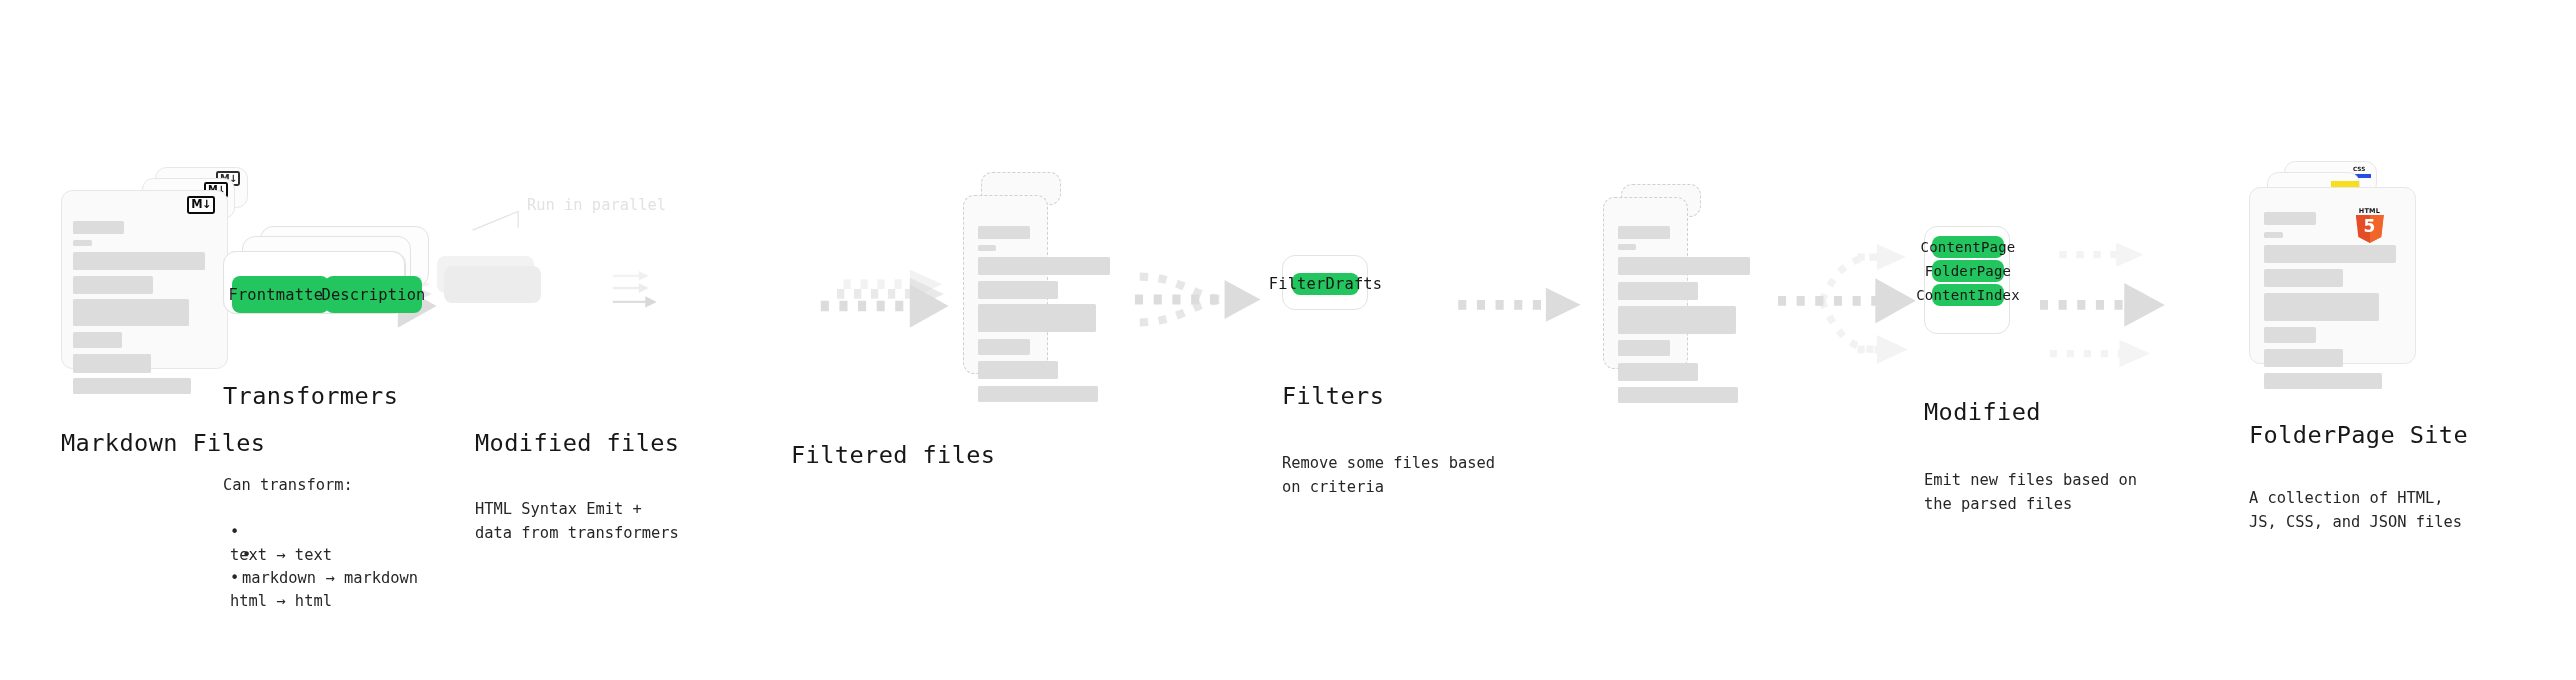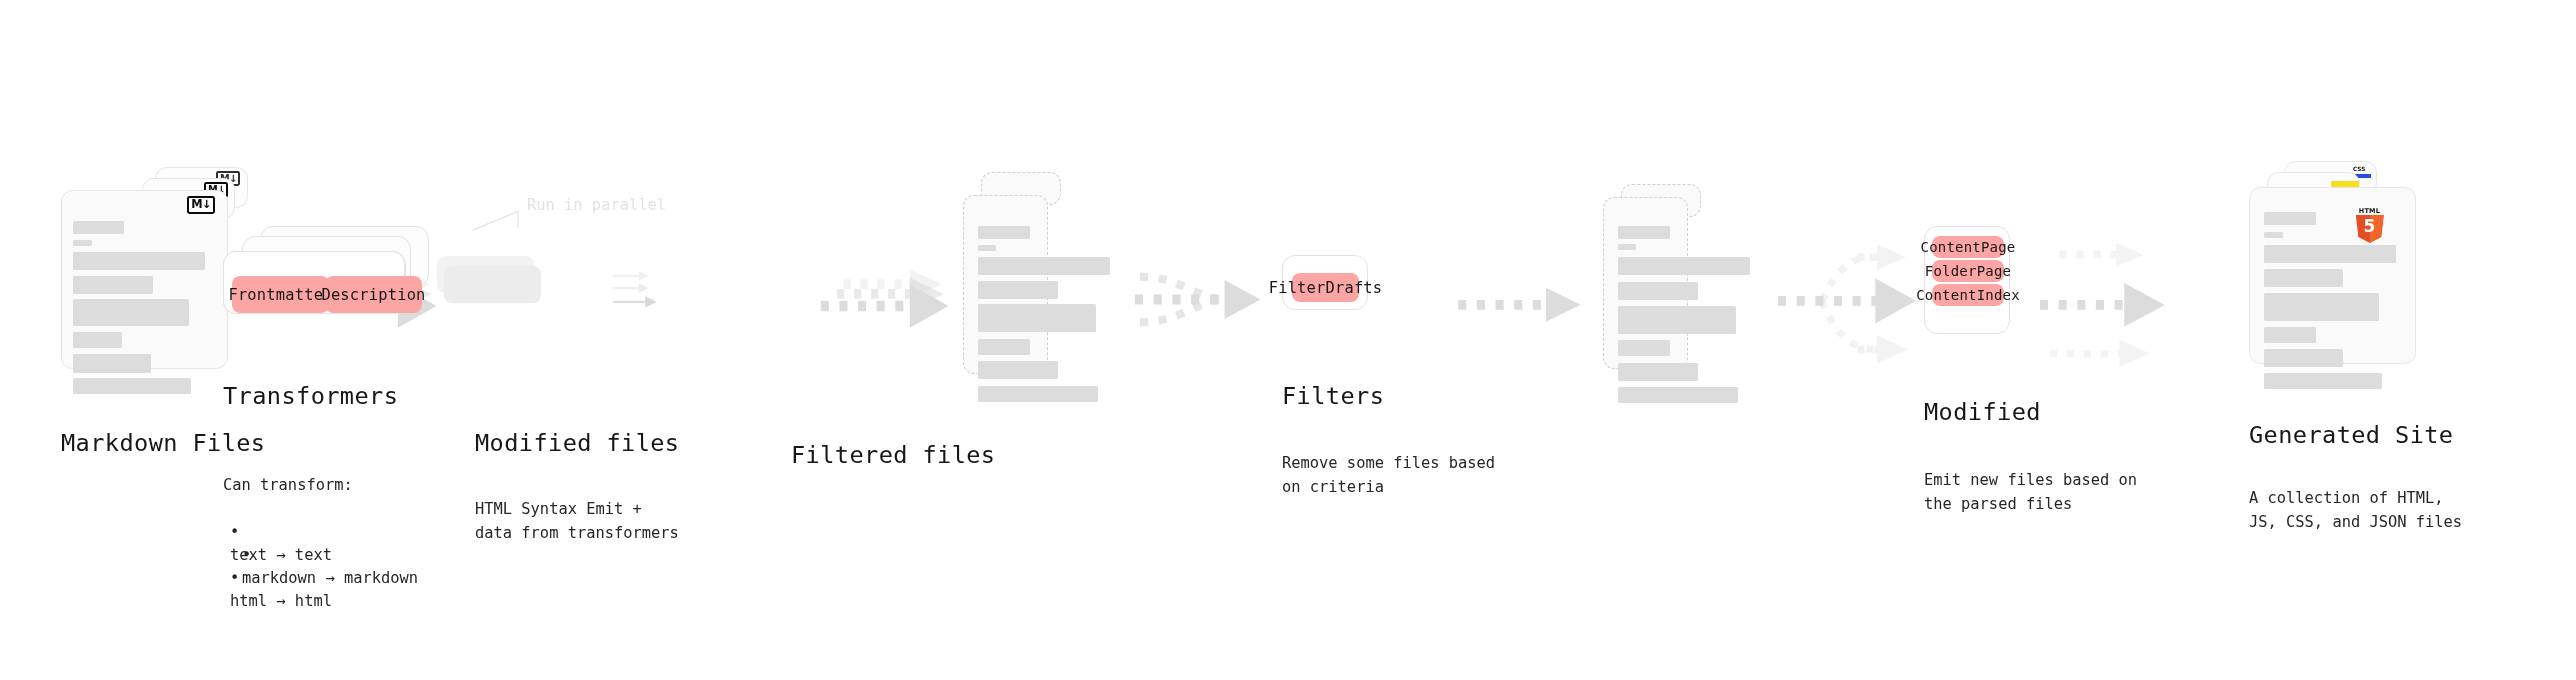--- a/index.html
+++ b/index.html
@@ -66,21 +66,21 @@
     font-size:5.7px;font-weight:700;color:#111;
   }
 
   
   .group{
     position:absolute;border:1.3px solid #e3e3e3;border-radius:13px;background:#ffffff;
     box-sizing:border-box;
   }
   .group.ghost{background:#fdfdfd;}
   .chip{
-    position:absolute;background:#fca5a5;border-radius:8.1px;box-sizing:border-box;
+    position:absolute;background:#22c55e;border-radius:8.1px;box-sizing:border-box;
     display:flex;align-items:center;justify-content:center;
     font-size:15.4px;color:#171717;white-space:nowrap;letter-spacing:0.2px;
   }
   .chip.ghost{background:#ececec;}
   .chip.ghost2{background:#f2f2f2;}
 
   .runlabel{
     position:absolute;font-size:15.4px;color:#e2e2e2;white-space:nowrap;
   }
 
@@ -215,21 +215,21 @@
 data from transformers</div>
 
   <svg class="arrowsvg" style="left:1130px;top:262px;width:163px;height:106px;" viewBox="0 0 200 130">
     <path d="M12 18 C 60 18, 78 42, 112 46" fill="none" stroke="#e6e6e6" stroke-width="10" stroke-dasharray="10 13"></path>
     <path d="M12 74 C 60 74, 78 50, 112 46" fill="none" stroke="#e6e6e6" stroke-width="10" stroke-dasharray="10 13"></path>
     <line x1="6" y1="46" x2="122" y2="46" stroke="#dcdcdc" stroke-width="12" stroke-dasharray="10 13"></line>
     <polygon points="116,22 160,46 116,70" fill="#dcdcdc"></polygon>
   </svg>
 
   <div class="group" style="left:1282px;top:255px;width:86px;height:55px;"></div>
-  <div class="chip" style="left:1292px;top:273px;width:67px;height:29px;">FilterDrafts</div>
+  <div class="chip" style="left:1292px;top:273px;width:67px;height:22px;">FilterDrafts</div>
   <div class="abs stage-title" style="left:1282px;top:382px;">Filters</div>
   <div class="abs stage-desc" style="left:1282px;top:422px;">Remove some files based
 on criteria</div>
 
   <svg class="arrowsvg" style="left:1455px;top:286px;width:146px;height:57px;" viewBox="0 0 180 70">
     <line x1="4" y1="23" x2="118" y2="23" stroke="#dcdcdc" stroke-width="12" stroke-dasharray="10 13"></line>
     <polygon points="112,2 155,23 112,44" fill="#dcdcdc"></polygon>
   </svg>
 
   <div class="stack" style="left:1603px;top:184px;">
@@ -306,18 +306,18 @@
     </div>
     <div class="line" style="left:13px;top:51px;width:52px;height:13px;"></div>
     <div class="line" style="left:13px;top:71px;width:18.7px;height:5.7px;"></div>
     <div class="line" style="left:13px;top:84px;width:132px;height:18px;"></div>
     <div class="line" style="left:13px;top:108px;width:79px;height:18px;"></div>
     <div class="line" style="left:13px;top:132px;width:115px;height:28px;"></div>
     <div class="line" style="left:13px;top:166px;width:52px;height:16.3px;"></div>
     <div class="line" style="left:13px;top:188px;width:79px;height:18px;"></div>
     <div class="line" style="left:13px;top:212px;width:118px;height:16.3px;"></div>
   </div>
-  <div class="abs stage-title" style="left:2249px;top:421px;">Generated Site</div>
+  <div class="abs stage-title" style="left:2249px;top:421px;">FolderPage Site</div>
   <div class="abs stage-desc" style="left:2249px;top:457px;">A collection of HTML,
 JS, CSS, and JSON files</div>
 
 </div>
 
 
 </body></html>

